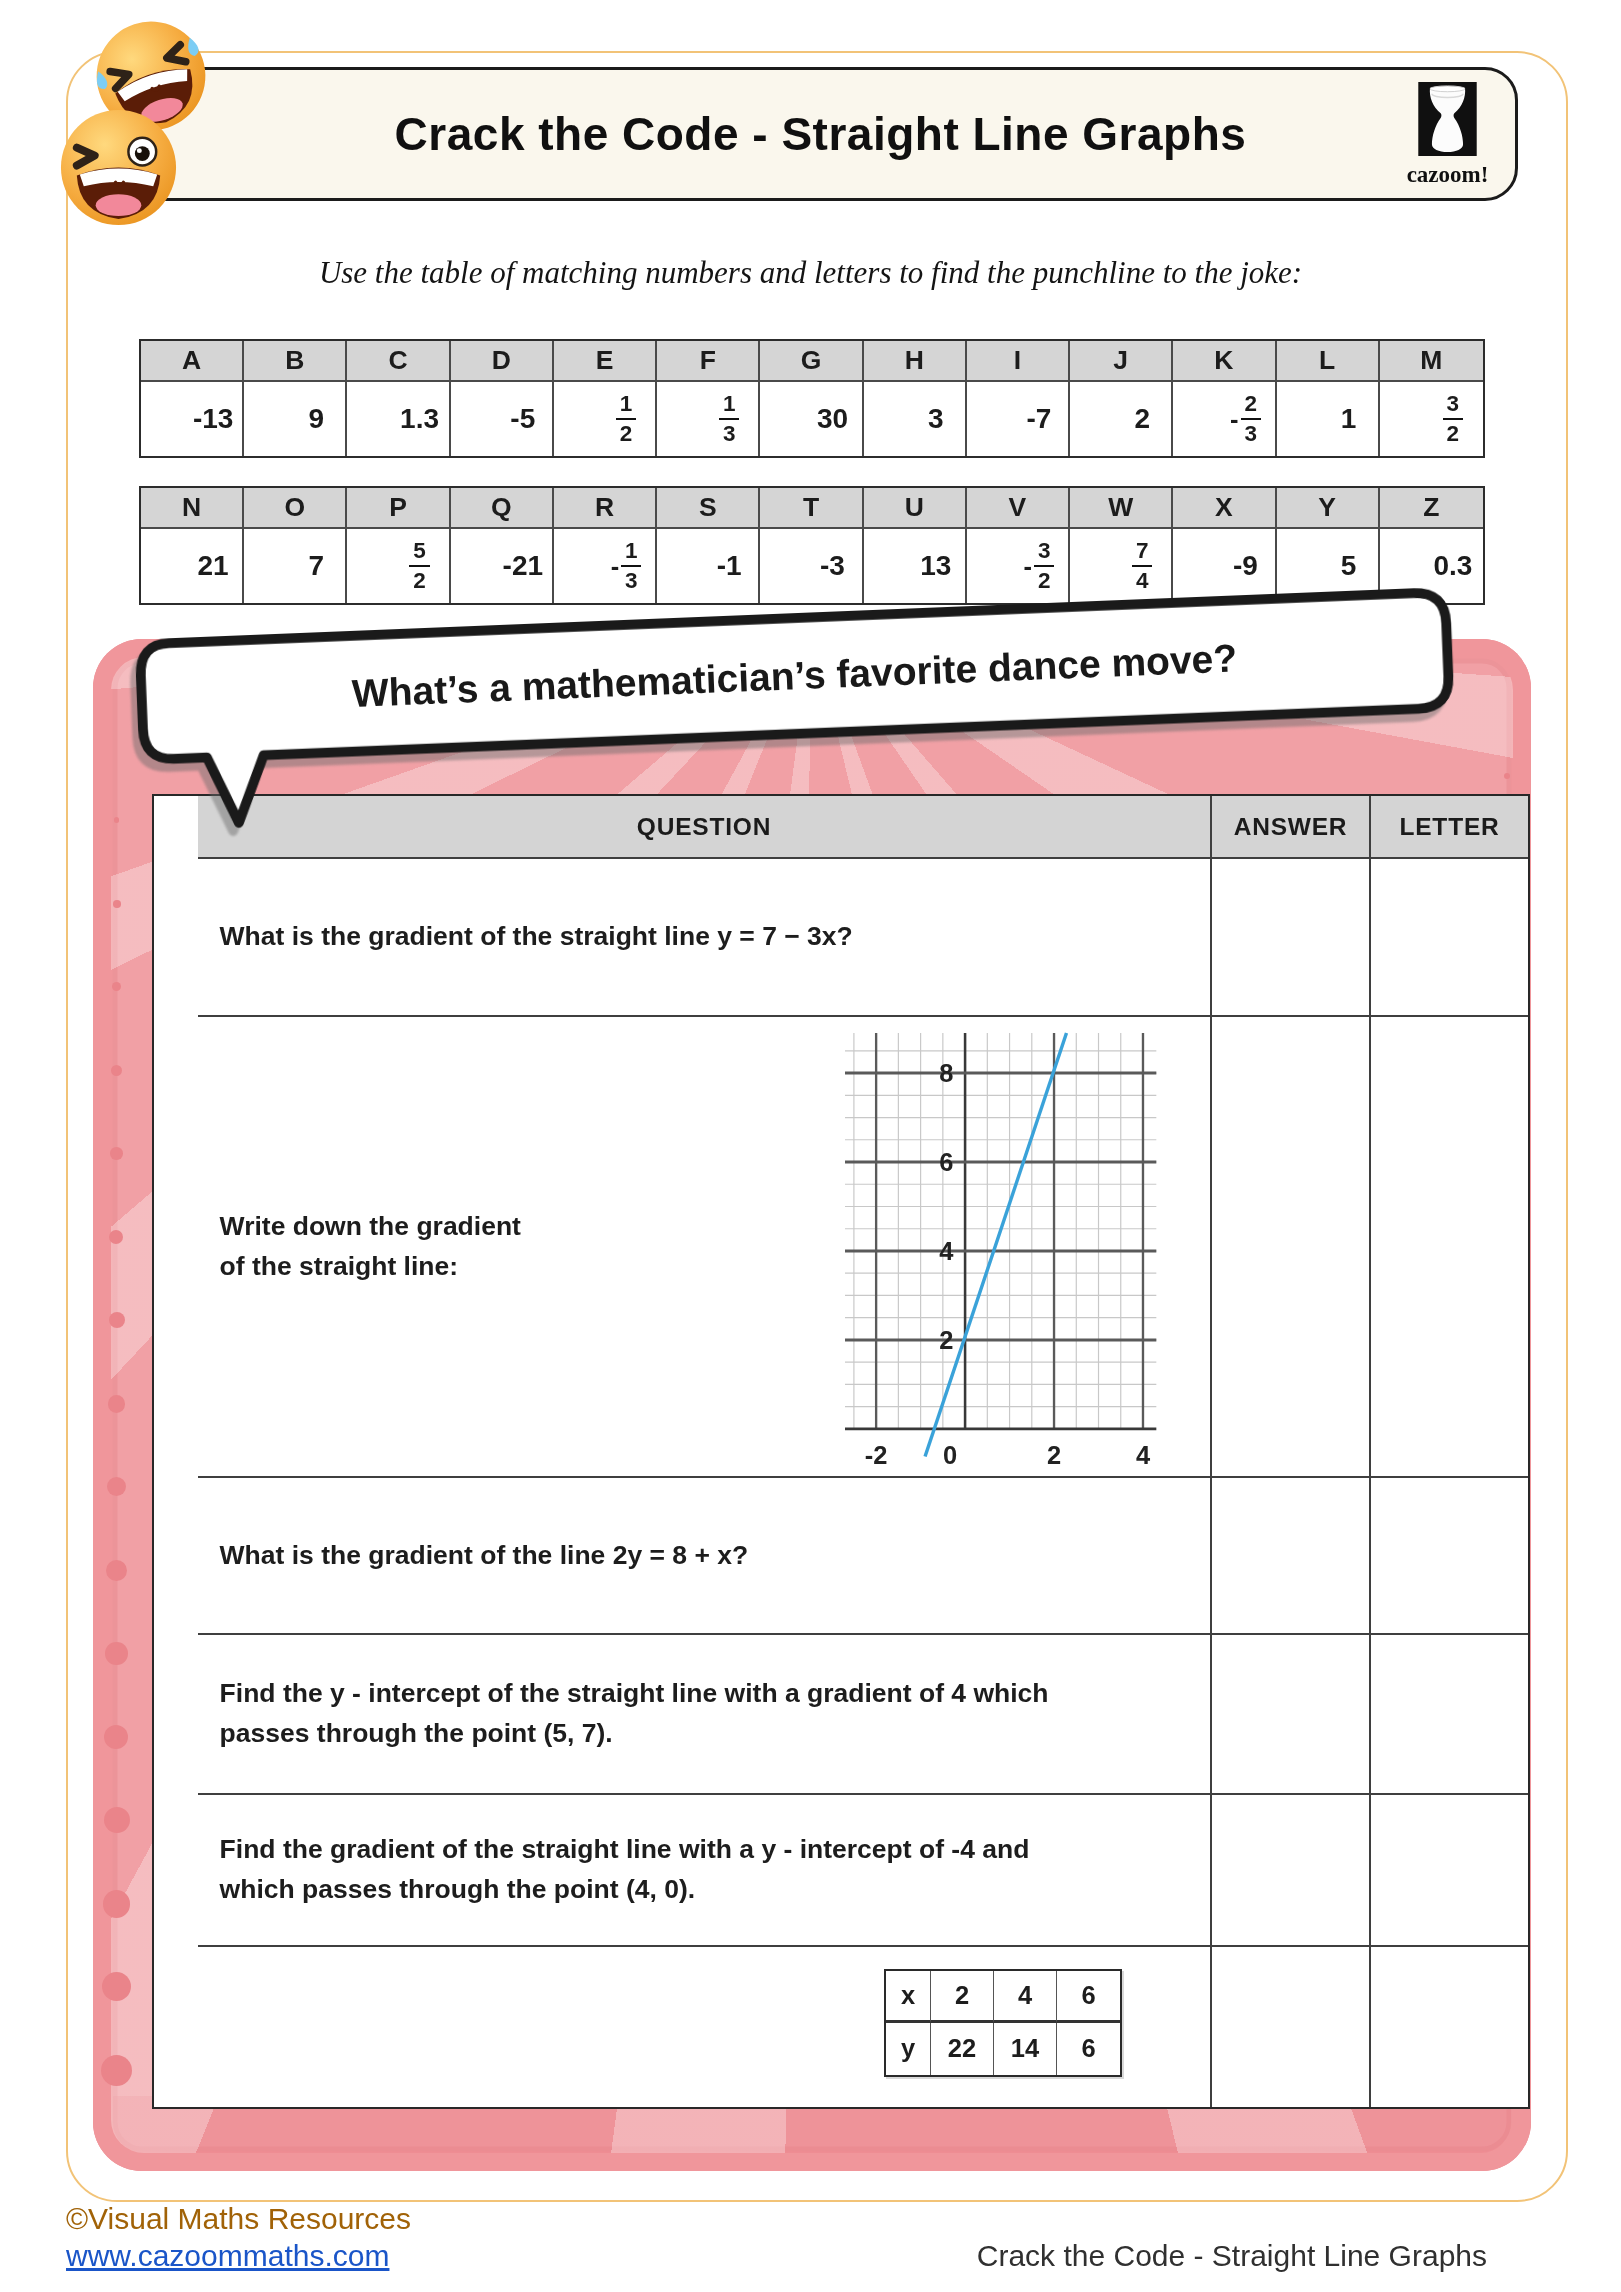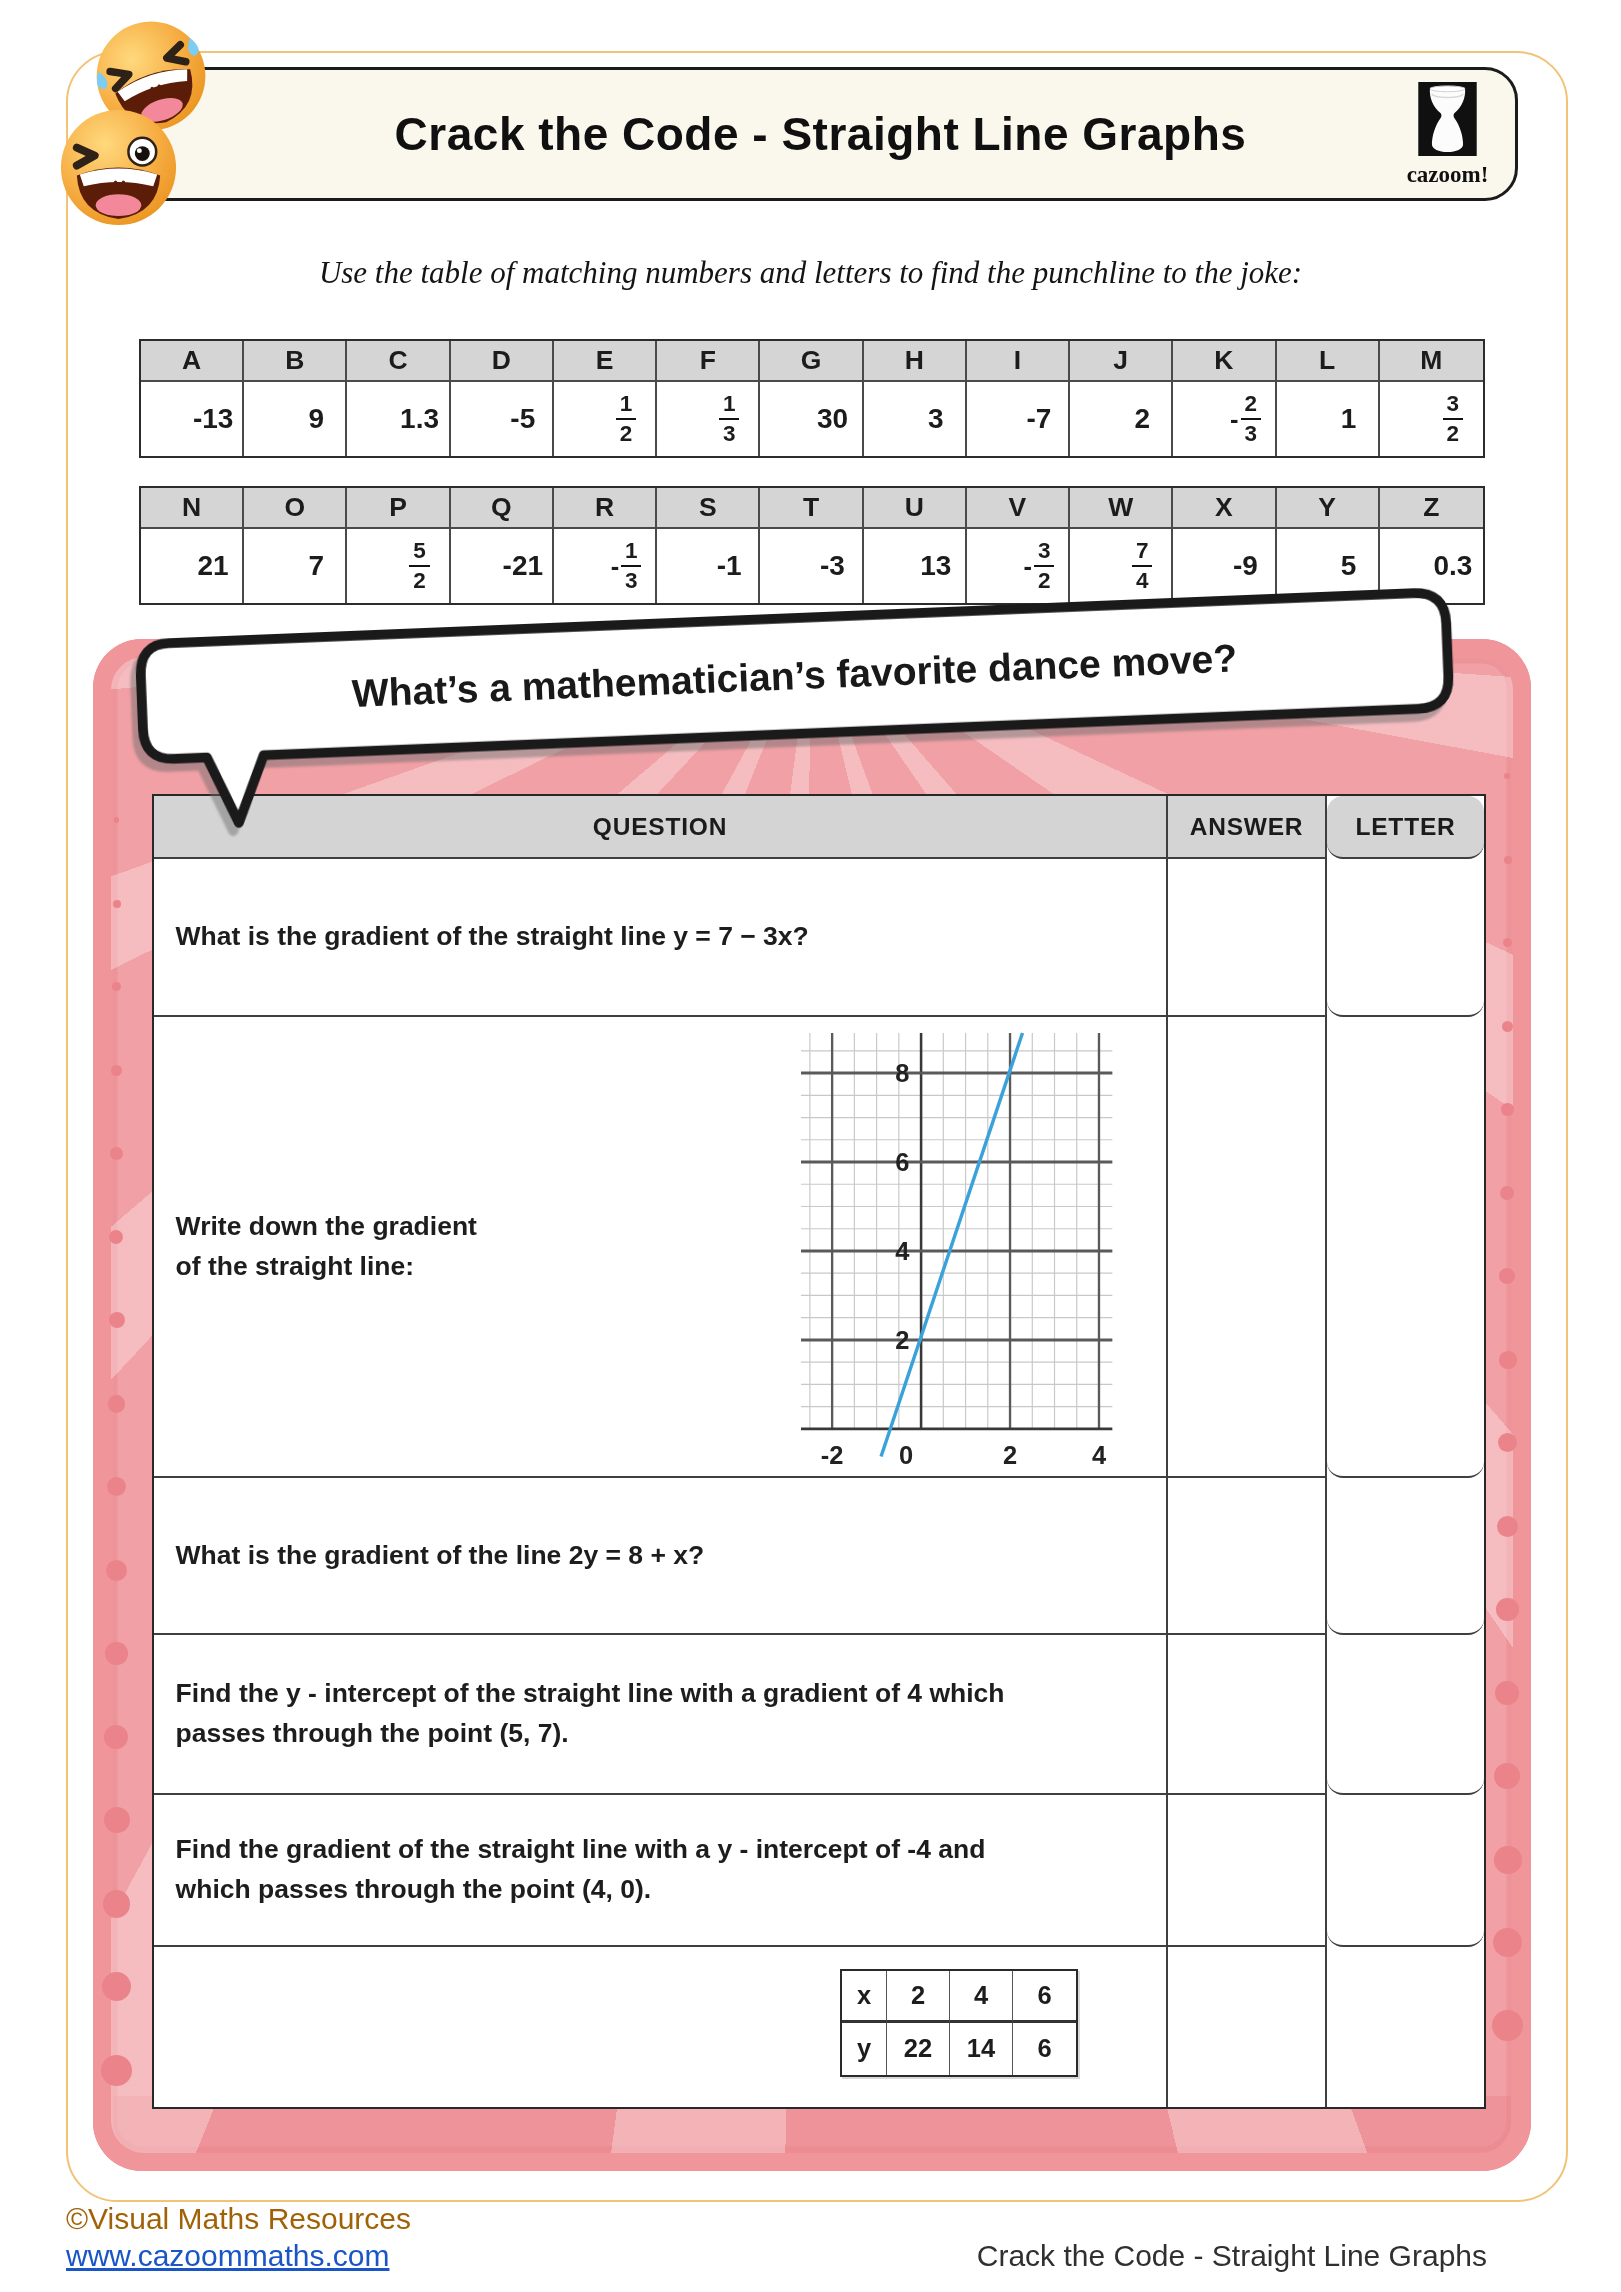--- a/index.html
+++ b/index.html
@@ -52,21 +52,21 @@
   .panel::before{content:"";position:absolute;inset:17.6px;border-radius:33px;z-index:1;
         background:repeating-conic-gradient(from 118deg at 50% -29px,
             rgba(255,255,255,0.30) 0deg 6.5deg, rgba(255,255,255,0) 6.5deg 21deg);}
   .dot{position:absolute;border-radius:50%;background:#ea848a;z-index:2;}
 
   
   .ws{position:absolute;left:152px;top:794px;width:1330px;display:grid;z-index:2;
       grid-template-columns:1014px 159px 157px;border:2.9px solid #282828;background:#fff;box-sizing:content-box;}
   .ws-cell{border-right:2px solid #3f3f3f;border-bottom:2.9px solid #3f3f3f;background:#fff;
            display:flex;align-items:center;justify-content:center;position:relative;box-sizing:border-box;}
-  .ws-cell.c3{border-right:none;border-radius:16px;}
+  .ws-cell.c3{border-right:none;}
   .ws-cell.lastrow{border-bottom:none;}
   .ws-head{background:#d4d4d4;font-weight:bold;font-size:24.5px;letter-spacing:0.8px;color:#1b1b1b;}
   .ws-q{justify-content:flex-start;padding-left:21.6px;font-weight:bold;font-size:26.5px;
         line-height:1.5;white-space:pre-line;color:#1d1d1d;}
 
   
   .graph-wrap{position:absolute;left:647px;top:9.8px;width:329px;height:451px;}
   .graph-wrap svg{overflow:visible;}
 
   
@@ -299,21 +299,21 @@
       <span class="dot" style="left: 10.6px; top: 1168px; width: 26px; height: 26px;"></span>
       <span class="dot" style="left: 1401px; top: 1124px; width: 26px; height: 26px;"></span>
       <span class="dot" style="left: 9.8px; top: 1251px; width: 27.5px; height: 27.5px;"></span>
       <span class="dot" style="left: 1401px; top: 1207px; width: 27.5px; height: 27.5px;"></span>
       <span class="dot" style="left: 9px; top: 1333px; width: 29px; height: 29px;"></span>
       <span class="dot" style="left: 1400px; top: 1289px; width: 29px; height: 29px;"></span>
       <span class="dot" style="left: 8px; top: 1416px; width: 31px; height: 31px;"></span>
       <span class="dot" style="left: 1399px; top: 1371px; width: 31px; height: 31px;"></span>
     </div>
 
-  <div class="ws" style="grid-template-rows: 63px 158px 461px 157px 160px 152px 160px;">
+  <div class="ws" style="grid-template-rows: 63px 158px 461px 157px 160px 152px 160px; padding-left: 44px;">
       <div class="ws-cell ws-head">QUESTION</div>
       <div class="ws-cell ws-head">ANSWER</div>
       <div class="ws-cell ws-head c3">LETTER</div>
       <div class="ws-cell ws-q"><span>What is the gradient of the straight line y = 7 − 3x?</span></div>
       <div class="ws-cell"></div>
       <div class="ws-cell c3"></div>
       <div class="ws-cell ws-q"><span>Write down the gradient
 of the straight line:</span><div class="graph-wrap"><svg width="327" height="451" viewBox="0 0 333.797 460.047" style="font-size:27px">
             <line x1="9.080000000000007" y1="6" x2="9.080000000000007" y2="410.06" stroke="#c8c8c8" stroke-width="1.2"></line>
             <line x1="31.78000000000001" y1="6" x2="31.78000000000001" y2="410.06" stroke="#c8c8c8" stroke-width="1.2"></line>

